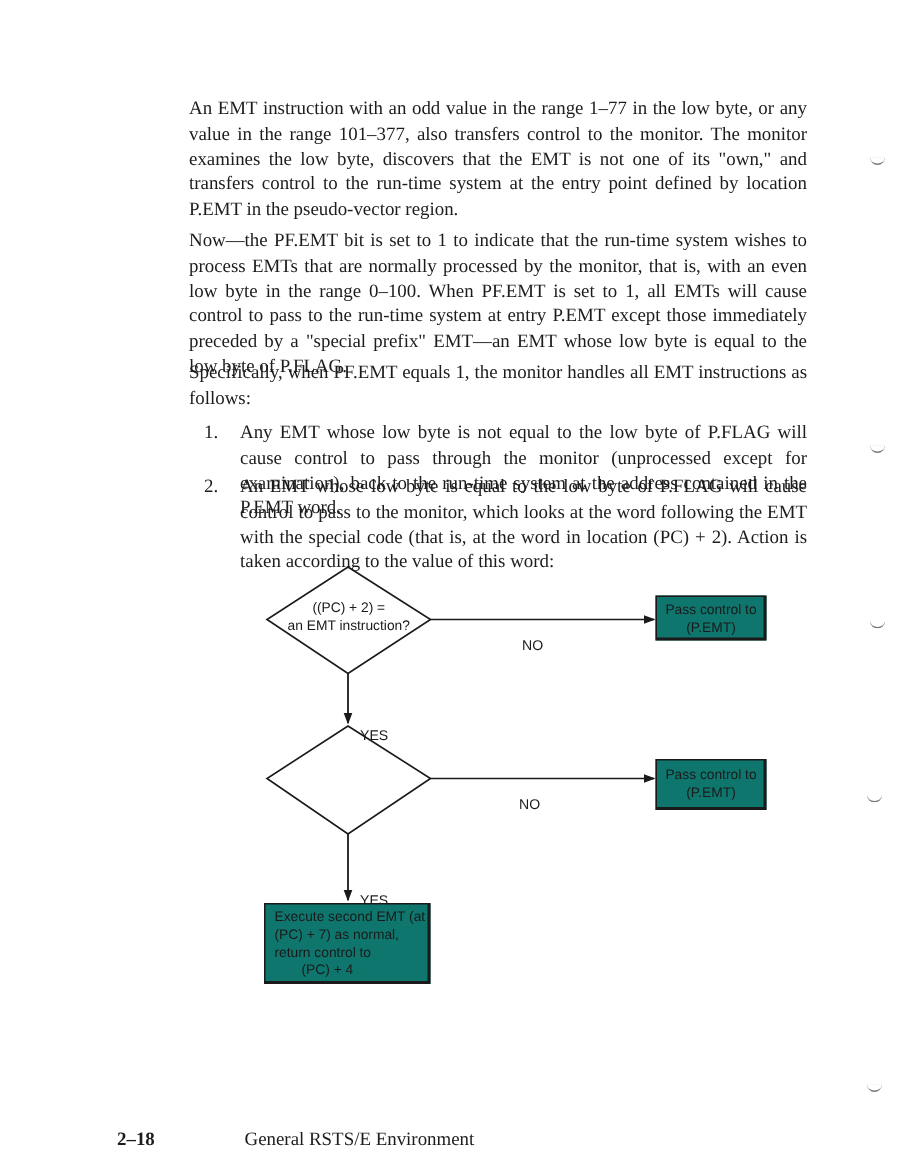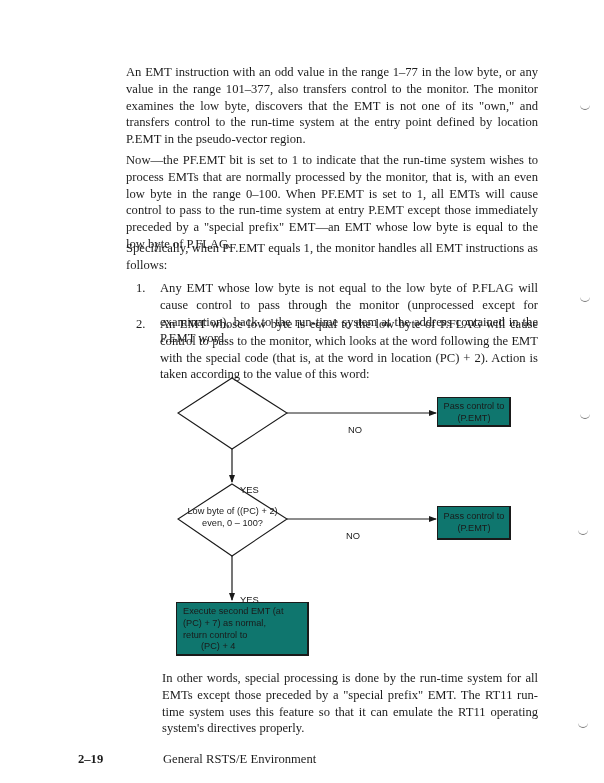--- a/index.html
+++ b/index.html
@@ -63,59 +63,58 @@
       </marker>
     </defs>
     <polygon points="232,362 287,397 232,433 178,397" fill="none" stroke="#1a1a1a" stroke-width="1.1"></polygon>
     <line x1="287" y1="397" x2="436" y2="397" stroke="#1a1a1a" stroke-width="1" marker-end="url(#arr)"></line>
     <line x1="232" y1="433" x2="232" y2="466" stroke="#1a1a1a" stroke-width="1.2" marker-end="url(#arr)"></line>
     <polygon points="232,468 287,503 232,540 178,503" fill="none" stroke="#1a1a1a" stroke-width="1.1"></polygon>
     <line x1="287" y1="503" x2="436" y2="503" stroke="#1a1a1a" stroke-width="1" marker-end="url(#arr)"></line>
     <line x1="232" y1="540" x2="232" y2="584" stroke="#1a1a1a" stroke-width="1.2" marker-end="url(#arr)"></line>
   </svg>
 
+  <div class="flow-text" style="left:178px; top:384px; width:109px;">
+    <div>((PC) + 2)  =</div>
+    <div>an EMT instruction?</div>
+  </div>
   <div class="flow-label" style="left:348px; top:385px;">NO</div>
 
   <div class="box" style="left:437px; top:381px; width:74px; height:30px;">
     <div class="flow-text" style="left:0; top:3px; width:72px;">
       <div>Pass control to</div>
       <div>(P.EMT)</div>
     </div>
   </div>
 
   <div class="flow-label" style="left:240px; top:445px;">YES</div>
 
-  <div class="flow-text" style="left:176px; top:490px; width:113px;">
-    <div>Low byte of ((PC) + 2)</div>
-    <div>even, 0 – 100?</div>
-  </div>
   <div class="flow-label" style="left:346px; top:491px;">NO</div>
 
   <div class="box" style="left:437px; top:490px; width:74px; height:34px;">
     <div class="flow-text" style="left:0; top:4px; width:72px;">
       <div>Pass control to</div>
       <div>(P.EMT)</div>
     </div>
   </div>
 
   <div class="flow-label" style="left:240px; top:555px;">YES</div>
 
-  <div class="box" style="left:176px; top:586px; width:133px; height:54px;">
+  <div class="box" style="left:176px; top:586px; width:111px; height:54px;">
     <div class="flow-text" style="left:6px; top:3px; text-align:left; line-height:11.8px;">
       <div>Execute second EMT (at</div>
       <div>(PC)  + 7) as normal,</div>
       <div>return control to</div>
       <div style="padding-left:18px;">(PC) + 4</div>
     </div>
   </div>
 
-  <p class="para" style="top:654px; left:162px; width:376px;">In other words, special processing is done by the run-time system for all EMTs except those preceded by a "special prefix" EMT. The RT11 run-time system uses this feature so that it can emulate the RT11 operating system's directives properly.</p>
 
   <div class="footer">
-    <span class="pg">2–19</span>
+    <span class="pg">2–18</span>
     <span class="ttl">General RSTS/E Environment</span>
   </div>
 
   <div class="mark" style="left:580px; top:89px;"></div>
   <div class="mark" style="left:580px; top:281px;"></div>
   <div class="mark" style="left:580px; top:398px;"></div>
   <div class="mark" style="left:578px; top:514px;"></div>
   <div class="mark" style="left:578px; top:707px;"></div>
 </div>
 

